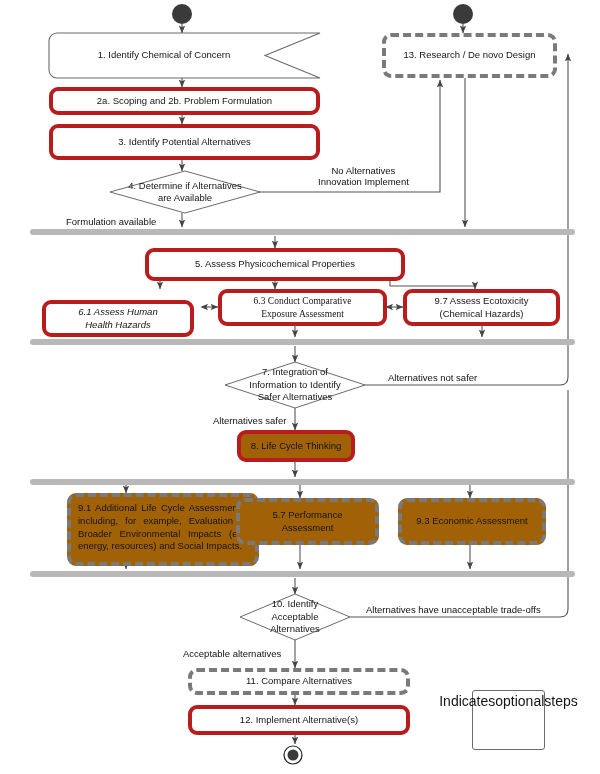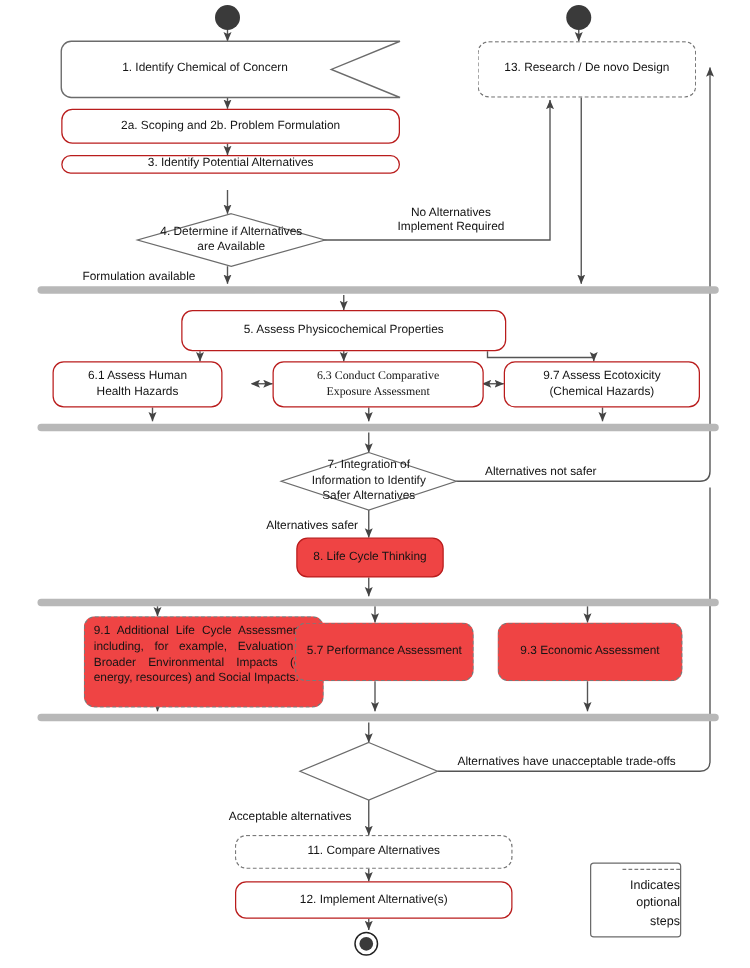--- a/index.html
+++ b/index.html
@@ -3,38 +3,38 @@
 <meta charset="utf-8">
 <title>Alternatives Assessment Framework Flowchart</title>
 <style>
   html,body{margin:0;padding:0;background:#ffffff;}
   body{font-family:"Liberation Sans","DejaVu Sans",sans-serif;}
   #canvas{position:relative;width:600px;height:774px;background:#fff;overflow:hidden;}
   #svg-layer{position:absolute;left:0;top:0;width:600px;height:774px;}
 
   .node{position:absolute;box-sizing:border-box;display:flex;align-items:center;
         justify-content:center;text-align:center;background:#ffffff;
-        border:1px solid #b91c1c;border-radius:9px;font-size:9.5px;color:#141414;
+        border:4px solid #b91c1c;border-radius:9px;font-size:9.5px;color:#141414;
         line-height:1.35;padding:2px 6px;}
-  .node.shaded{background:#ef4444;}
+  .node.shaded{background:#a16207;}
   .node.dashed{border-style:dashed;border-color:#7a7a7a;}
   .node.justify{display:block;text-align:justify;text-align-last:left;padding:5px 7px;margin-left:37px;}
 
   .diamond-wrap{position:absolute;}
   .diamond-label{position:absolute;left:0;top:0;width:100%;height:100%;
       display:flex;align-items:center;justify-content:center;text-align:center;
       font-size:9.5px;color:#141414;line-height:1.3;}
 
   .edge-label{position:absolute;font-size:9.5px;color:#101010;white-space:nowrap;}
 
   .gray-bar{position:absolute;background:#b8b8b8;border-radius:3px;height:6px;}
 
   .legend-box{position:absolute;box-sizing:border-box;border:1px solid #6b6b6b;
-      background:#ffffff;border-radius:3px;display:flex;flex-direction:column;
-      align-items:flex-end;justify-content:center;font-size:10px;color:#141414;
+      background:#ffffff;border-radius:3px;display:flex;flex-direction:row;
+      align-items:flex-start;justify-content:center;font-size:14px;color:#141414;
       line-height:1.45;text-align:center;}
   .legend-dash{width:46px;border-top:1px dashed #7a7a7a;margin-bottom:6px;}
 </style>
 </head>
 <body>
 
 <div id="canvas">
 
   <svg id="svg-layer" viewBox="0 0 600 774" xmlns="http://www.w3.org/2000/svg">
     <defs>
@@ -124,42 +124,42 @@
   <div class="gray-bar" style="left:30px;top:571px;width:545px;"></div>
 
   <div class="node" style="left:49px;top:33px;width:230px;height:45px;border:none;background:none;">
     <span>1. Identify Chemical of Concern</span>
   </div>
 
   <div class="node" style="left:49px;top:87px;width:271px;height:28px;">
     <span>2a. Scoping and 2b. Problem Formulation</span>
   </div>
 
-  <div class="node" style="left:49px;top:124px;width:271px;height:15px;">
+  <div class="node" style="left:49px;top:124px;width:271px;height:36px;">
     <span>3. Identify Potential Alternatives</span>
   </div>
 
   <div class="diamond-wrap" style="left:110px;top:171px;width:150px;height:42px;">
     <div class="diamond-label">
       <div>
         <div>4. Determine if Alternatives</div>
         <div>are Available</div>
       </div>
     </div>
   </div>
 
   <div class="node dashed" style="left:382px;top:33px;width:175px;height:45px;">
     <span>13. Research / De novo Design</span>
   </div>
 
   <div class="node" style="left:145px;top:248px;width:260px;height:33px;">
     <span>5. Assess Physicochemical Properties</span>
   </div>
 
-  <div class="node" style="left:42px;top:289px;width:136px;height:37px;">
+  <div class="node" style="left:42px;top:300px;width:152px;height:37px;font-style:italic;">
     <span>
       <span>6.1 Assess Human</span><br>
       <span>Health Hazards</span>
     </span>
   </div>
 
   <div class="node" style="left:218px;top:289px;width:169px;height:37px;font-family:Liberation Serif, serif;">
     <span>
       <span>6.3 Conduct Comparative</span><br>
       <span>Exposure Assessment</span>
@@ -192,32 +192,41 @@
   </div>
 
   <div class="node shaded dashed" style="left:236px;top:498px;width:143px;height:47px;">
     <span>5.7 Performance Assessment</span>
   </div>
 
   <div class="node shaded dashed" style="left:398px;top:498px;width:148px;height:47px;">
     <span>9.3 Economic Assessment</span>
   </div>
 
+  <div class="diamond-wrap" style="left:240px;top:594px;width:110px;height:46px;">
+    <div class="diamond-label">
+      <div>
+        <div>10. Identify</div>
+        <div>Acceptable</div>
+        <div>Alternatives</div>
+      </div>
+    </div>
+  </div>
 
   <div class="node dashed" style="left:188px;top:668px;width:222px;height:27px;">
     <span>11. Compare Alternatives</span>
   </div>
 
   <div class="node" style="left:188px;top:705px;width:222px;height:30px;">
     <span>12. Implement Alternative(s)</span>
   </div>
 
   <div class="edge-label" style="left:318px;top:165px;text-align:center;">
     <div>No Alternatives</div>
-    <div>Implement Required</div>
+    <div>Innovation Implement</div>
   </div>
 
   <div class="edge-label" style="left:66px;top:216px;">Formulation available</div>
 
   <div class="edge-label" style="left:388px;top:372px;">Alternatives not safer</div>
 
   <div class="edge-label" style="left:213px;top:415px;">Alternatives safer</div>
 
   <div class="edge-label" style="left:366px;top:604px;">Alternatives have unacceptable trade-offs</div>
 

